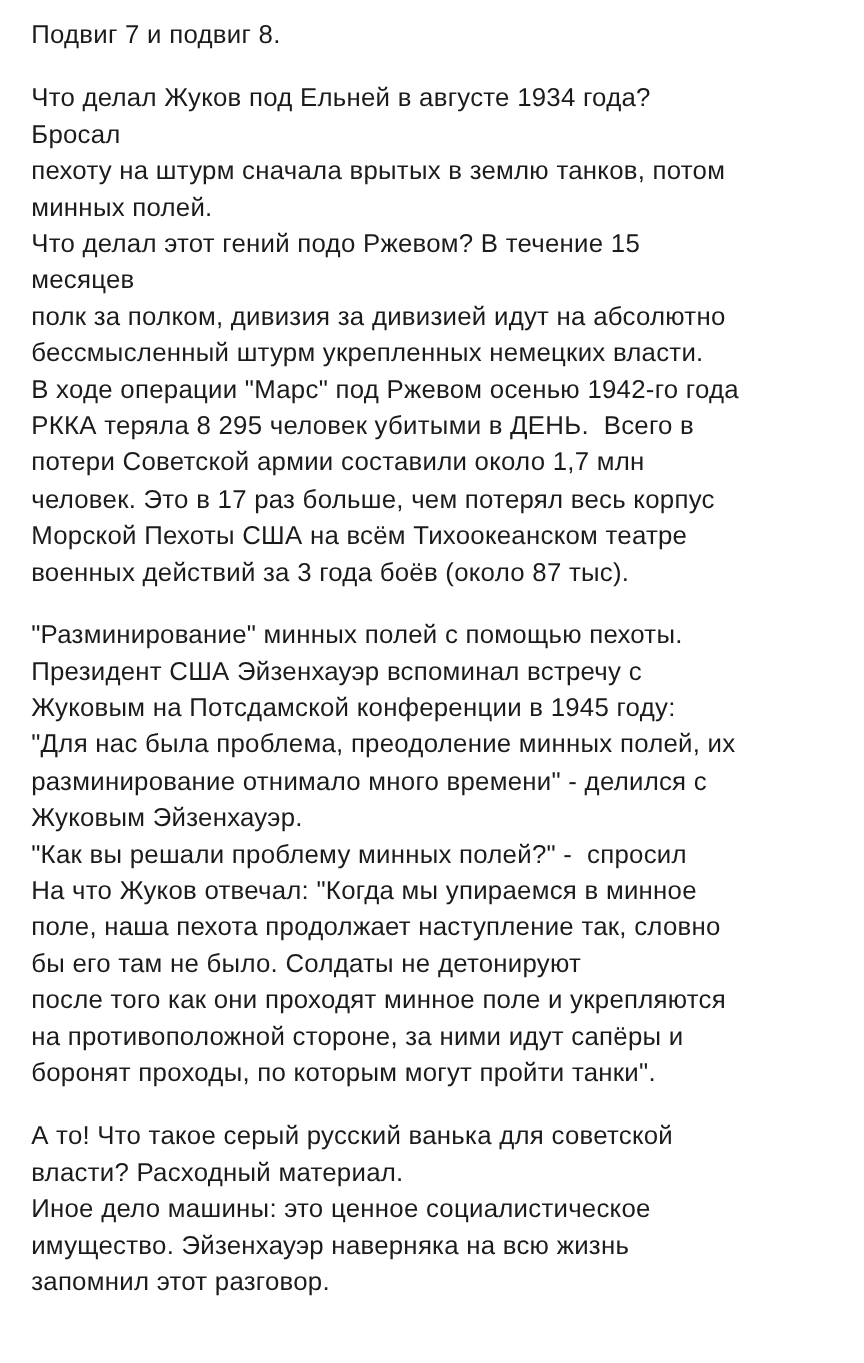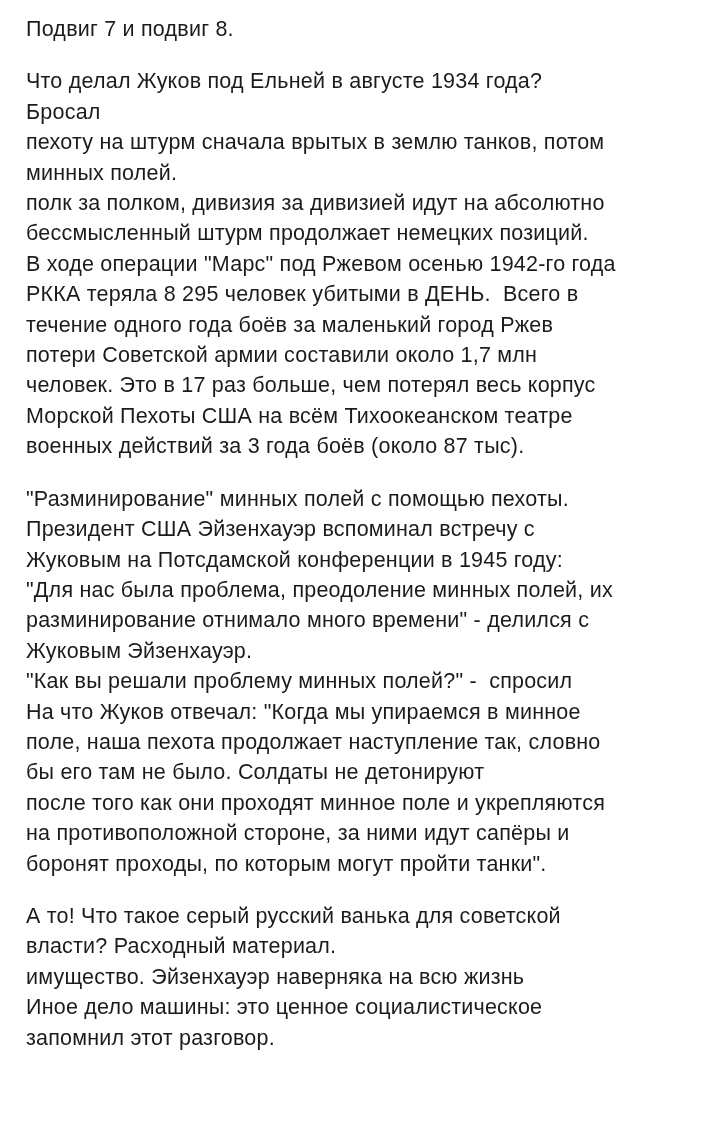--- a/index.html
+++ b/index.html
@@ -46,25 +46,25 @@
 
 <div class="page">
   <div id="doc-root">
       <div class="block">
         <p class="line heading">Подвиг 7 и подвиг 8.</p>
       </div>
       <div class="block">
         <p class="line">Что делал Жуков под Ельней в августе 1934 года? Бросал</p>
         <p class="line">пехоту на штурм сначала врытых в землю танков, потом</p>
         <p class="line">минных полей.</p>
+        <p class="line">Что делал этот гений подо Ржевом? В течение 15 месяцев</p>
         <p class="line">полк за полком, дивизия за дивизией идут на абсолютно</p>
-        <p class="line">бессмысленный штурм продолжает немецких позиций.</p>
+        <p class="line">бессмысленный штурм укрепленных немецких власти.</p>
         <p class="line">В ходе операции "Марс" под Ржевом осенью 1942-го года</p>
         <p class="line">РККА теряла 8 295 человек убитыми в ДЕНЬ.  Всего в</p>
-        <p class="line">течение одного года боёв за маленький город Ржев</p>
         <p class="line">потери Советской армии составили около 1,7 млн</p>
         <p class="line">человек. Это в 17 раз больше, чем потерял весь корпус</p>
         <p class="line">Морской Пехоты США на всём Тихоокеанском театре</p>
         <p class="line">военных действий за 3 года боёв (около 87 тыс).</p>
       </div>
       <div class="block">
         <p class="line">"Разминирование" минных полей с помощью пехоты.</p>
         <p class="line">Президент США Эйзенхауэр вспоминал встречу с</p>
         <p class="line">Жуковым на Потсдамской конференции в 1945 году:</p>
         <p class="line">"Для нас была проблема, преодоление минных полей, их</p>
@@ -74,18 +74,18 @@
         <p class="line">На что Жуков отвечал: "Когда мы упираемся в минное</p>
         <p class="line">поле, наша пехота продолжает наступление так, словно</p>
         <p class="line">бы его там не было. Солдаты не детонируют</p>
         <p class="line">после того как они проходят минное поле и укрепляются</p>
         <p class="line">на противоположной стороне, за ними идут сапёры и</p>
         <p class="line">боронят проходы, по которым могут пройти танки".</p>
       </div>
       <div class="block">
         <p class="line">А то! Что такое серый русский ванька для советской</p>
         <p class="line">власти? Расходный материал.</p>
+        <p class="line">Иное дело машины: это ценное социалистическое</p>
         <p class="line">имущество. Эйзенхауэр наверняка на всю жизнь</p>
-        <p class="line">Иное дело машины: это ценное социалистическое</p>
         <p class="line">запомнил этот разговор.</p>
       </div>
     </div>
 </div>
 
 </body></html>

